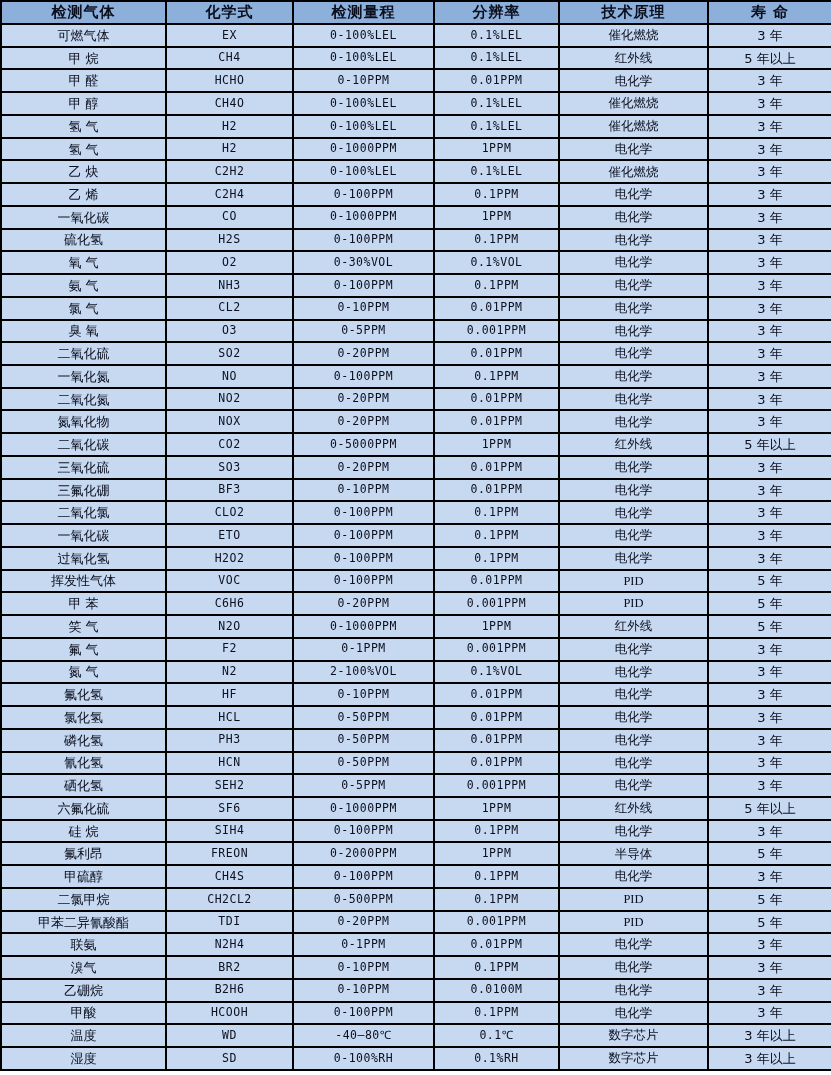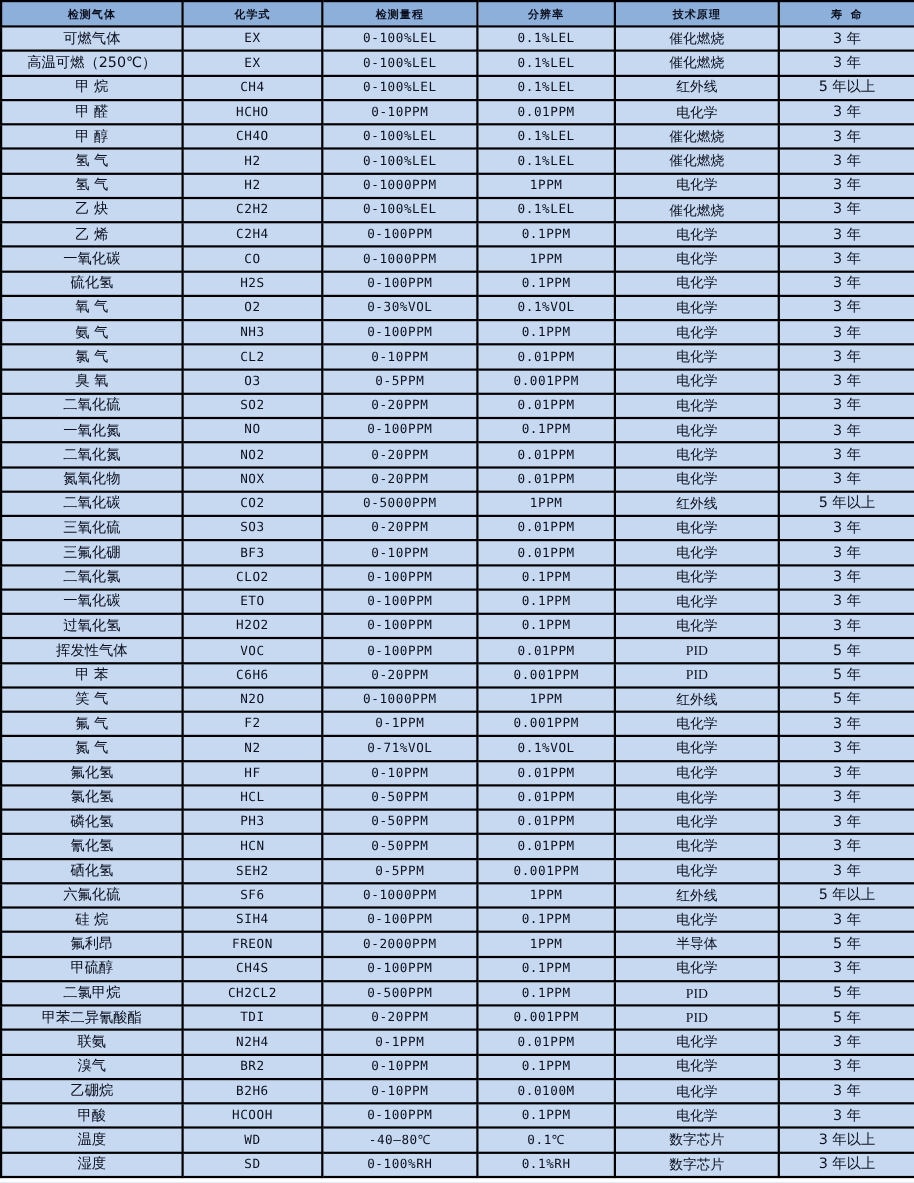--- a/index.html
+++ b/index.html
@@ -25,25 +25,24 @@
   table.gas-table th, table.gas-table td{
     border:2px solid var(--border);
     padding:0 2px;
     text-align:center;
     vertical-align:middle;
     overflow:hidden;
     white-space:nowrap;
   }
   thead th{
     background:var(--header-bg);
-    font-size:10px;
+    font-size:15px;
     font-weight:bold;
     height:23px;
     letter-spacing:1px;
-    font-family:Liberation Mono, monospace;
   }
   tbody td{
     background:var(--row-bg);
     font-size:12px;
     height:21px;
     line-height:1;
   }
   td.c-gas{font-size:13px;}
   td.c-formula, td.c-range, td.c-res{
     font-family:"DejaVu Sans Mono","Liberation Mono",monospace;
@@ -80,28 +79,20 @@
   <tbody id="table-body">
       <tr>
     <td class="c-gas">可燃气体</td>
     <td class="c-formula">EX</td>
     <td class="c-range">0-100%LEL</td>
     <td class="c-res">0.1%LEL</td>
     <td class="c-principle">催化燃烧</td>
     <td class="c-life">3 年</td>
   </tr>
       <tr>
-    <td class="c-gas">高温可燃（250℃）</td>
-    <td class="c-formula">EX</td>
-    <td class="c-range">0-100%LEL</td>
-    <td class="c-res">0.1%LEL</td>
-    <td class="c-principle">催化燃烧</td>
-    <td class="c-life">3 年</td>
-  </tr>
-      <tr>
     <td class="c-gas">甲 烷</td>
     <td class="c-formula">CH4</td>
     <td class="c-range">0-100%LEL</td>
     <td class="c-res">0.1%LEL</td>
     <td class="c-principle">红外线</td>
     <td class="c-life">5 年以上</td>
   </tr>
       <tr>
     <td class="c-gas">甲 醛</td>
     <td class="c-formula">HCHO</td>
@@ -306,21 +297,21 @@
     <td class="c-gas">氟 气</td>
     <td class="c-formula">F2</td>
     <td class="c-range">0-1PPM</td>
     <td class="c-res">0.001PPM</td>
     <td class="c-principle">电化学</td>
     <td class="c-life">3 年</td>
   </tr>
       <tr>
     <td class="c-gas">氮 气</td>
     <td class="c-formula">N2</td>
-    <td class="c-range">0-71%VOL</td>
+    <td class="c-range">2-100%VOL</td>
     <td class="c-res">0.1%VOL</td>
     <td class="c-principle">电化学</td>
     <td class="c-life">3 年</td>
   </tr>
       <tr>
     <td class="c-gas">氟化氢</td>
     <td class="c-formula">HF</td>
     <td class="c-range">0-10PPM</td>
     <td class="c-res">0.01PPM</td>
     <td class="c-principle">电化学</td>

